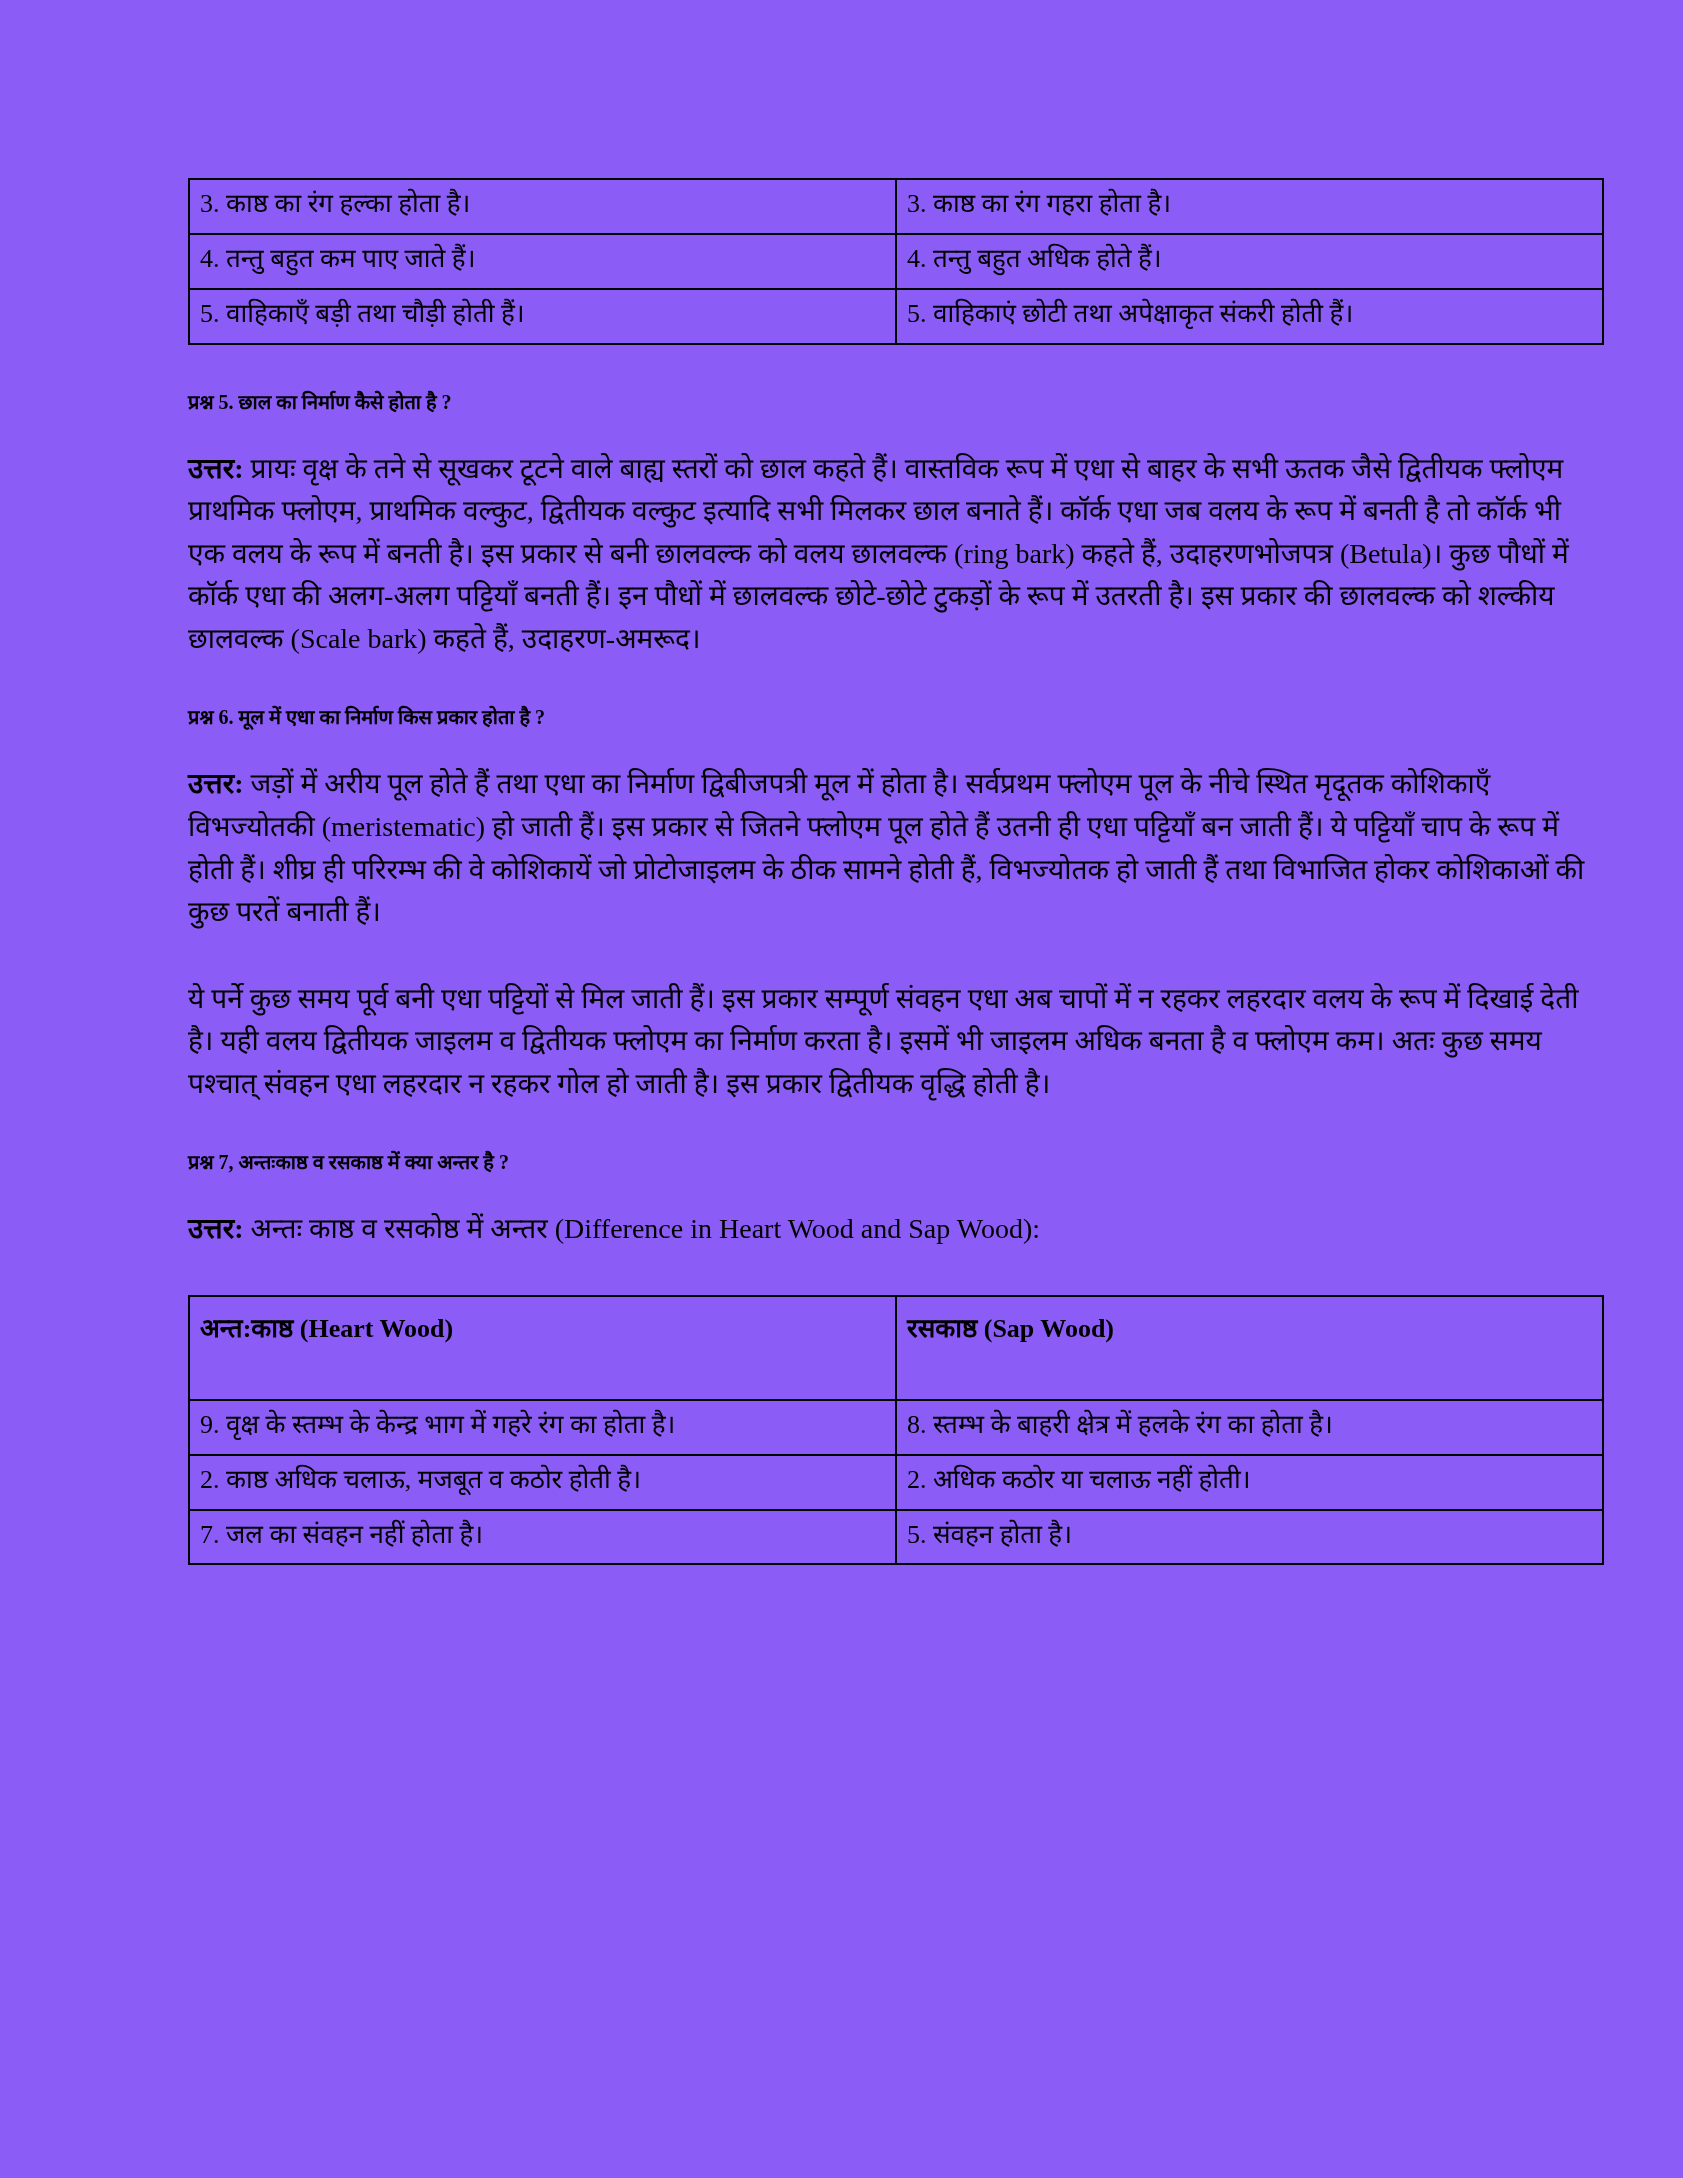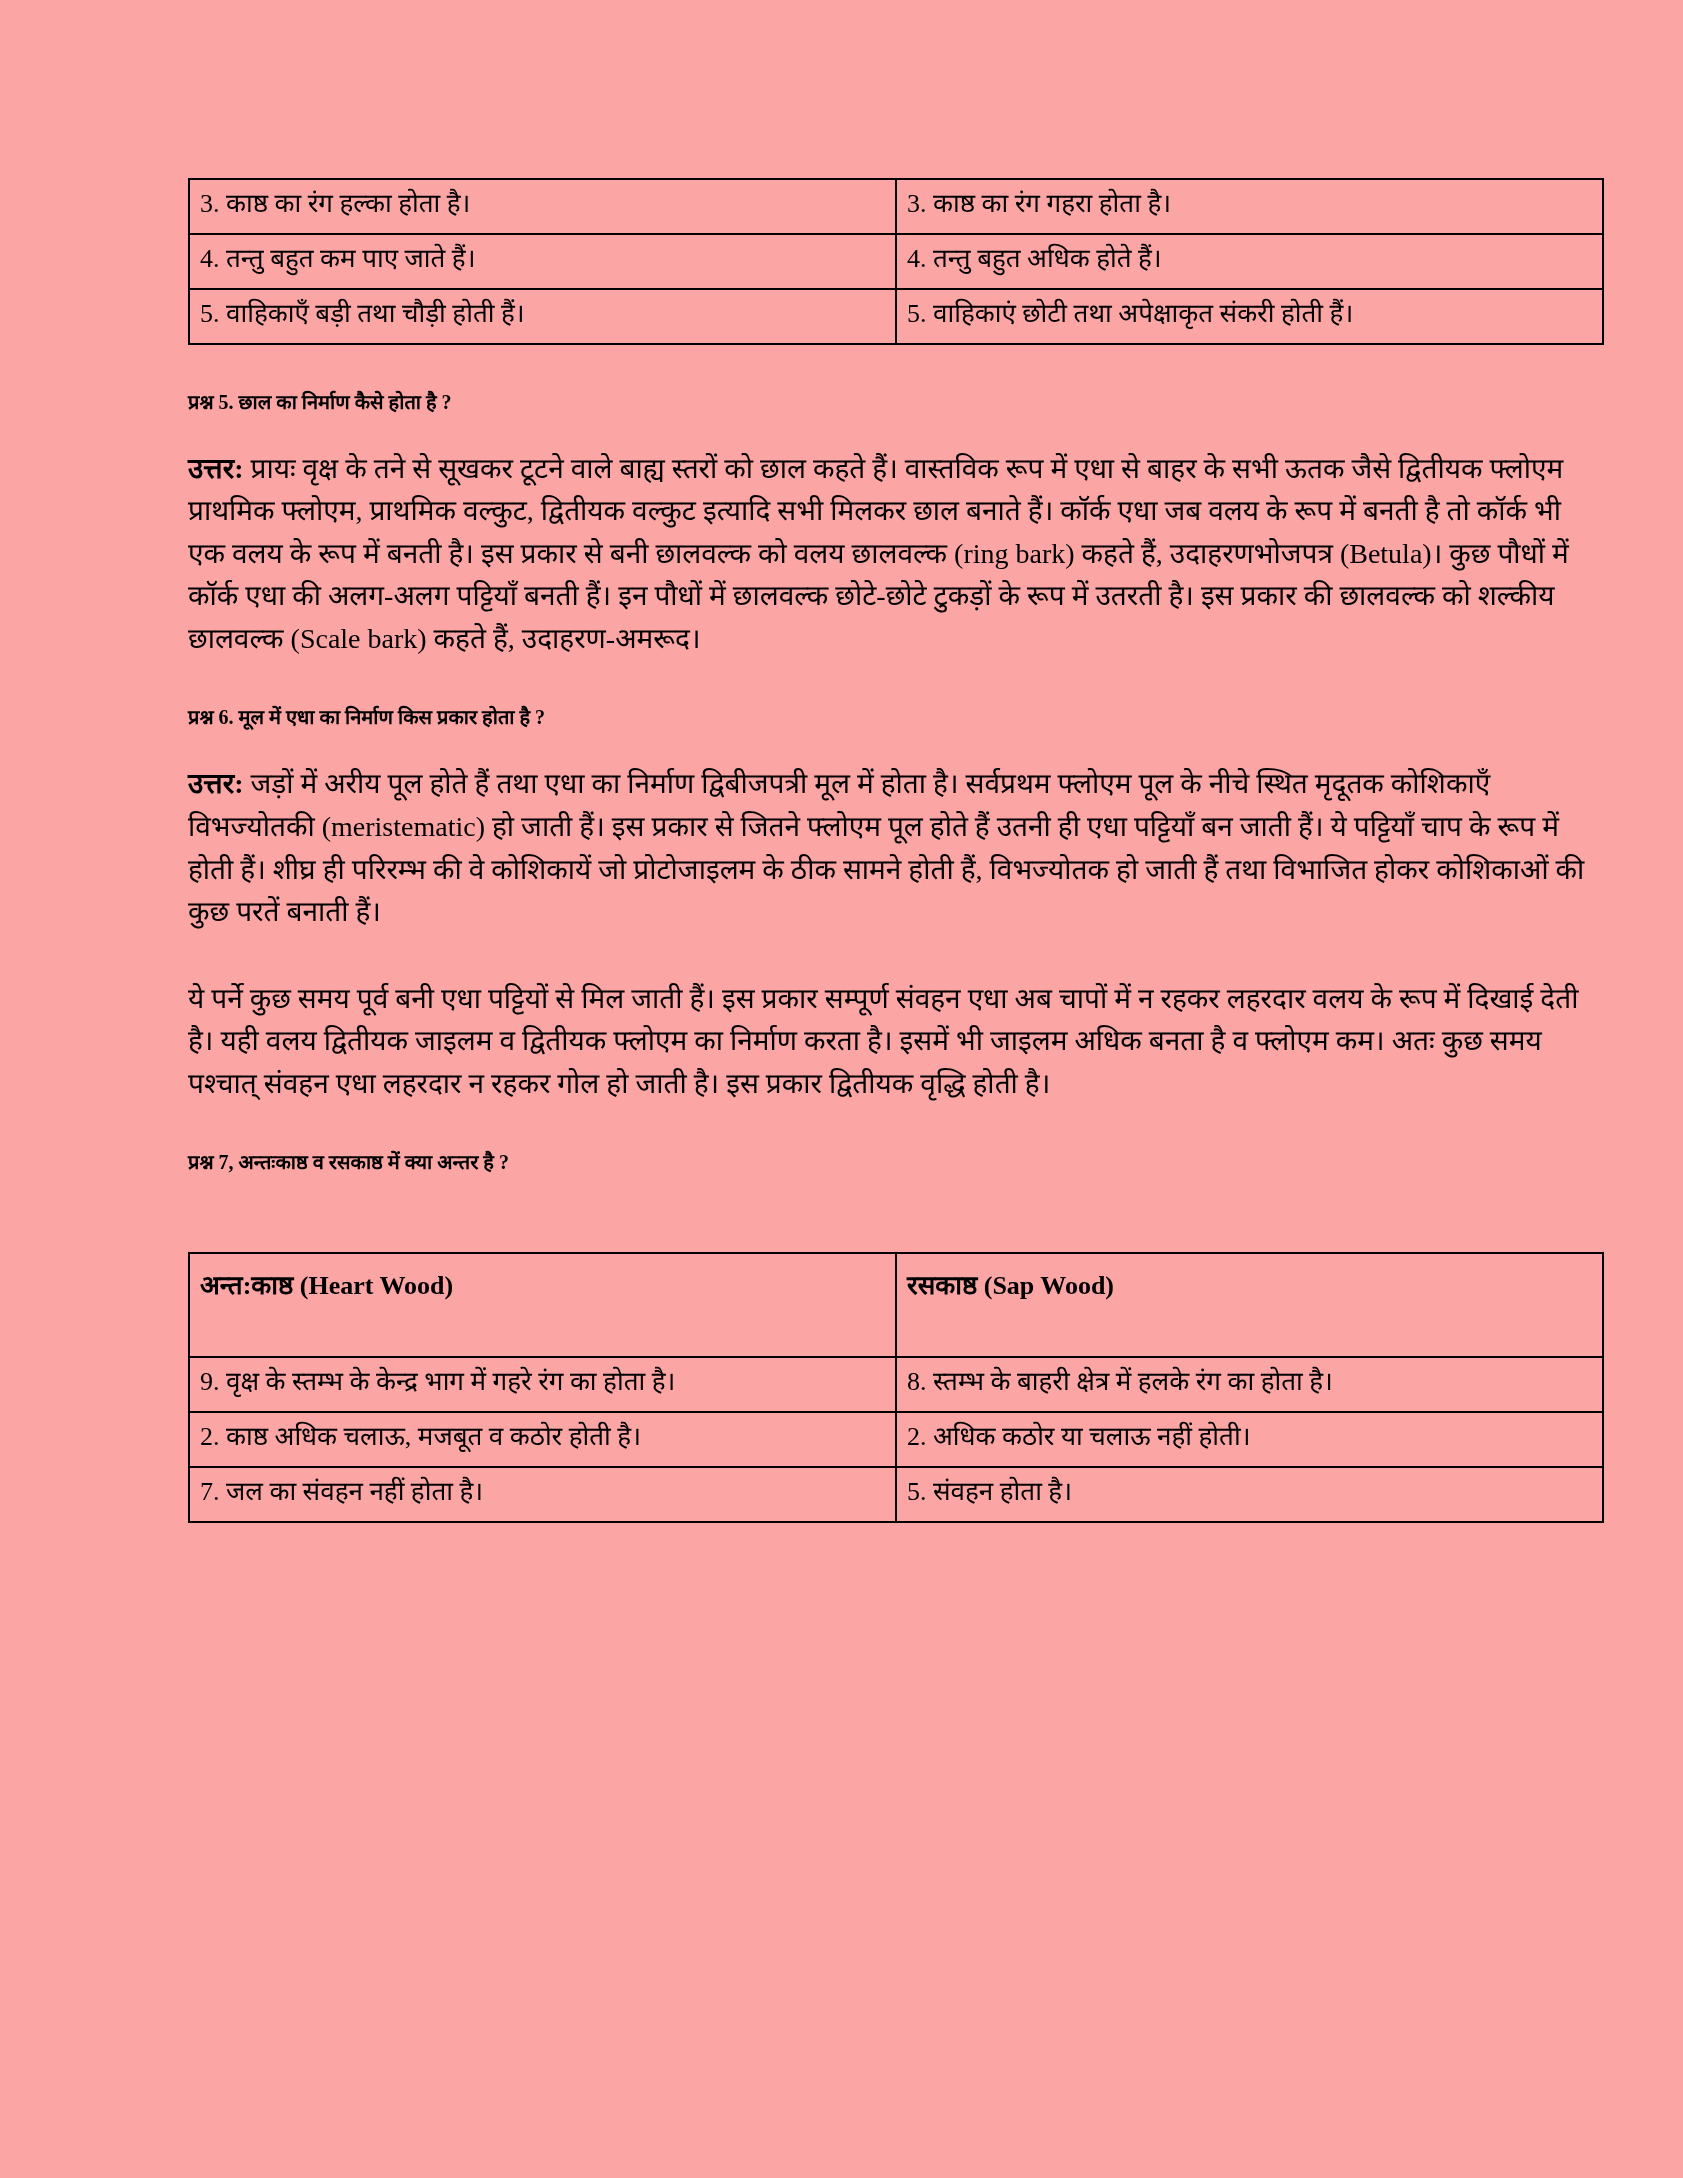--- a/index.html
+++ b/index.html
@@ -11,21 +11,21 @@
     width: 1683px;
     height: 2178px;
     font-family: "Liberation Serif", "DejaVu Serif", serif;
     color: #000000;
     -webkit-font-smoothing: antialiased;
   }
   .page {
     position: relative;
     width: 1683px;
     height: 2178px;
-    background: #fca5a5;
+    background: #8b5cf6;
     box-sizing: border-box;
     padding: 178px 79px 0 188px;
   }
 
   
   table.diff-table {
     width: 100%;
     border-collapse: collapse;
     table-layout: fixed;
     margin: 0 0 0 0;
@@ -107,20 +107,21 @@
   <div class="spacer-m"></div>
 
   <p class="para">ये पर्ने कुछ समय पूर्व बनी एधा पट्टियों से मिल जाती हैं। इस प्रकार सम्पूर्ण संवहन एधा अब चापों में न रहकर लहरदार वलय के रूप में दिखाई देती है। यही वलय द्वितीयक जाइलम व द्वितीयक फ्लोएम का निर्माण करता है। इसमें भी जाइलम अधिक बनता है व फ्लोएम कम। अतः कुछ समय पश्चात् संवहन एधा लहरदार न रहकर गोल हो जाती है। इस प्रकार द्वितीयक वृद्धि होती है।</p>
 
   <div class="spacer-m"></div>
 
   <p class="q-heading">प्रश्न 7, अन्तःकाष्ठ व रसकाष्ठ में क्या अन्तर है ?</p>
 
   <div class="spacer-s"></div>
 
+  <p class="para"><b>उत्तर:</b><span> अन्तः काष्ठ व रसकोष्ठ में अन्तर (Difference in Heart Wood and Sap Wood):</span></p>
 
   <div class="spacer-m"></div>
 
   <table class="diff-table">
     <thead>
       <tr>
         <th>अन्त:काष्ठ (Heart Wood)</th>
         <th>रसकाष्ठ (Sap Wood)</th>
       </tr>
     </thead>

